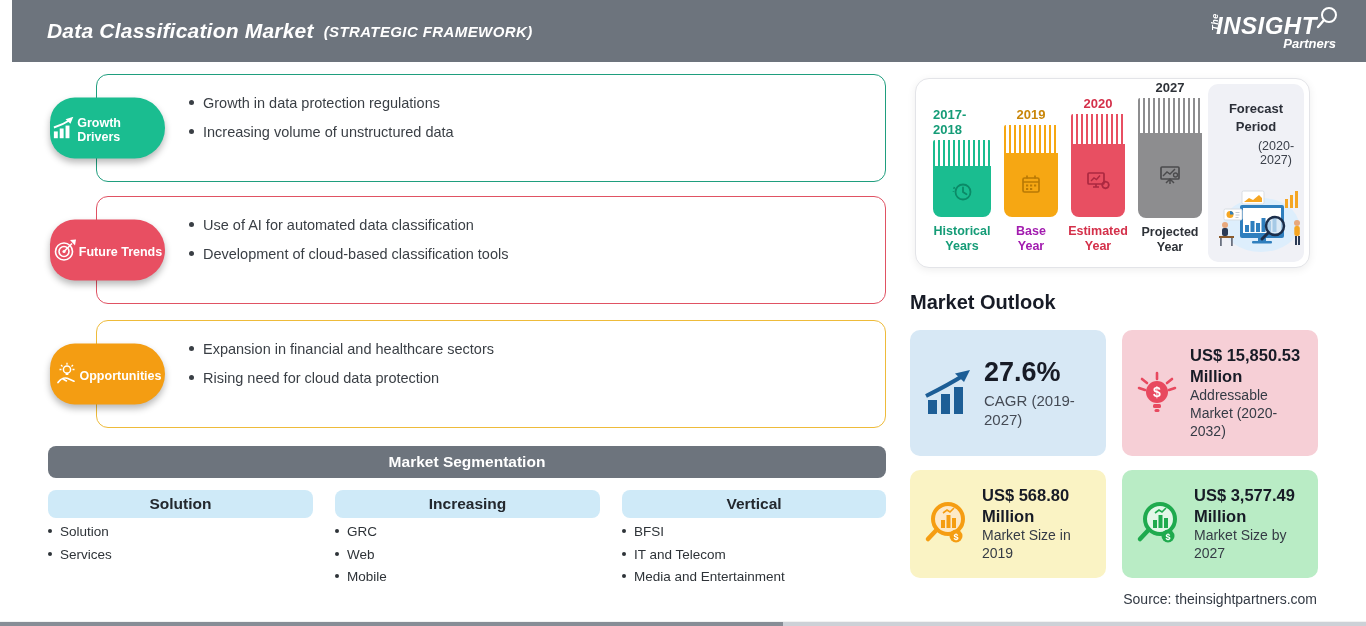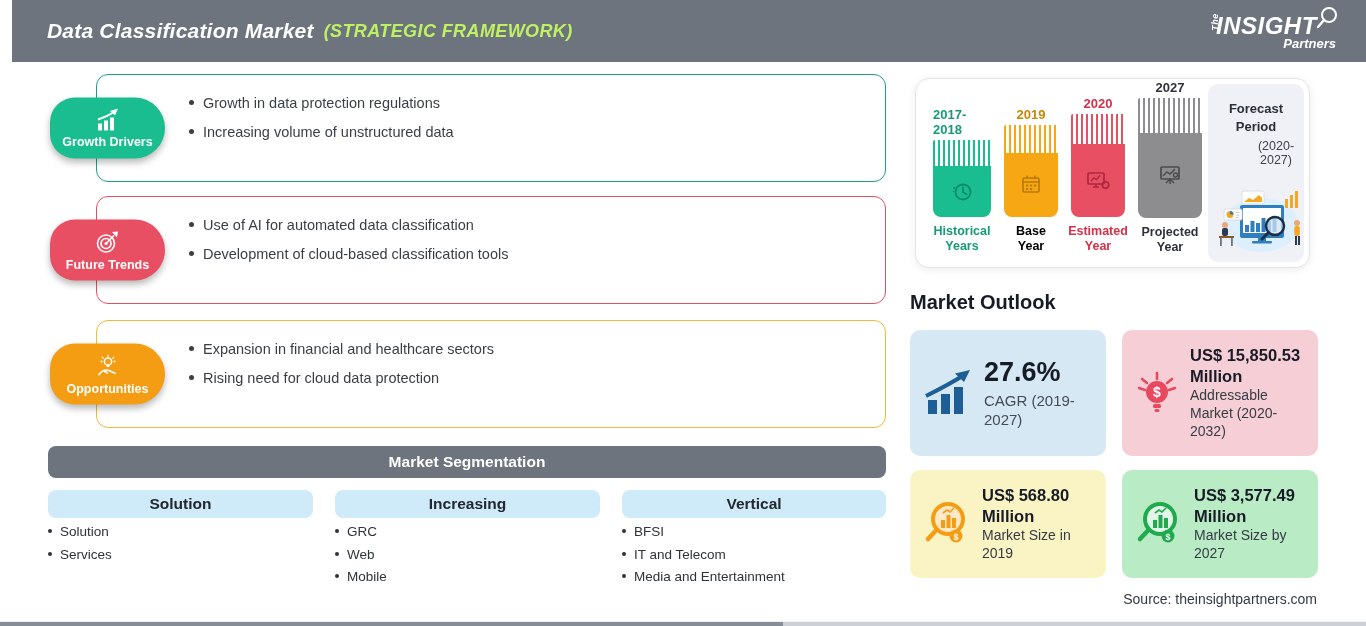--- a/index.html
+++ b/index.html
@@ -4,37 +4,37 @@
 <style>
   * { margin:0; padding:0; box-sizing:border-box; }
   html,body { width:1366px; height:626px; overflow:hidden; background:#fff;
     font-family:"Liberation Sans","DejaVu Sans",sans-serif; }
   .stage { position:relative; width:1366px; height:626px; background:#fff; }
 
   
   .header { position:absolute; left:12px; top:0; width:1366px; height:62px;
     background:#6d747d; display:flex; align-items:center; padding:0 30px 0 35px;font-style:italic; }
   .header-title { color:#fff; font-size:21px; font-weight:bold; letter-spacing:.2px; }
-  .header-subtitle { color:#bef264; font-size:18px; font-weight:600; margin-left:10px; letter-spacing:.4px; }
+  .header-subtitle { color:#ffffff; font-size:15px; font-weight:600; margin-left:10px; letter-spacing:.4px; }
   .logo { position:absolute; right:34px; top:10px; width:150px; height:44px; color:#fff; }
   .logo-the { position:absolute; left:12px; top:7px; font-size:9px; font-weight:bold;
     transform:rotate(-90deg) ; transform-origin:center; letter-spacing:.5px;}
   .logo-insight { position:absolute; left:22px; top:2px; font-size:24px; font-weight:800; letter-spacing:.5px; }
   .logo-partners { position:absolute; right:8px; top:26px; font-size:13px; font-weight:bold; }
   .logo-lens { position:absolute; right:4px; top:-4px; }
 
   
   .feature-box { position:absolute; left:96px; width:790px; height:108px;
     border-radius:12px; background:#fff; border:1.6px solid; }
   .feature-box ul { list-style:none; padding:20px 20px 0 92px; }
   .feature-box li { font-size:14.5px; color:#3a3f45; margin-bottom:13px; position:relative; padding-left:14px; }
   .feature-box li .dot { position:absolute; left:0; top:5px; width:5px; height:5px; border-radius:50%; background:#3a3f45; }
   .badge { position:absolute; left:-47px; top:50%; transform:translateY(-50%);
     width:115px; height:61px; border-radius:26px 32px 32px 26px;
-    display:flex; flex-direction:column; align-items:center; justify-content:center;
+    display:flex; flex-direction:row; align-items:center; justify-content:center;
     color:#fff; box-shadow:0 4px 7px rgba(0,0,0,.28); }
   .badge-label { font-size:12.5px; font-weight:bold; margin-top:2px; }
 
   
   .seg-bar { position:absolute; left:48px; top:446px; width:838px; height:32px;
     background:#6d747d; border-radius:8px; display:flex; align-items:center; justify-content:center; }
   .seg-bar-title { color:#fff; font-size:15.5px; font-weight:bold; }
   .seg-col-header { position:absolute; top:490px; height:28px; background:#cfeaf8; border-radius:8px;
     display:flex; align-items:center; justify-content:center; font-size:15.5px; font-weight:bold; color:#23282e; }
   .seg-list { position:absolute; top:524px; list-style:none; }
@@ -202,21 +202,21 @@
             <rect x="5" y="6" width="16" height="14" rx="1.5" fill="none" stroke="#b97a05" stroke-width="1.7"></rect>
             <path d="M5 10 h16" stroke="#b97a05" stroke-width="1.5"></path>
             <path d="M9 3.5 v3 M17 3.5 v3" stroke="#b97a05" stroke-width="1.7"></path>
             <rect x="8" y="12.5" width="2.2" height="2" fill="#b97a05"></rect>
               <rect x="12" y="12.5" width="2.2" height="2" fill="#b97a05"></rect>
               <rect x="16" y="12.5" width="2.2" height="2" fill="#b97a05"></rect>
             <rect x="8" y="16" width="2.2" height="2" fill="#b97a05"></rect>
               <rect x="12" y="16" width="2.2" height="2" fill="#b97a05"></rect>
           </svg>
         </div>
-        <div class="tl-caption" style="color:#000000;">Base Year</div>
+        <div class="tl-caption" style="color:#a21caf;">Base Year</div>
       </div>
 
       <div class="tl-col" style="width:54px;">
         <span class="tl-year" style="color:#d4304a;">2020</span>
         <div class="tl-stripes" style="height:30px; background:repeating-linear-gradient(90deg,#e84f62 0 2px,transparent 2px 5px);"></div>
         <div class="tl-solid" style="height:73px; background:#e84f62;">
           <svg width="28" height="26" viewBox="0 0 28 26">
             <rect x="4" y="5" width="16" height="11" rx="1" fill="none" stroke="#ab2840" stroke-width="1.7"></rect>
             <path d="M7 13 l3 -3 l2.5 1.5 l3.5 -4" stroke="#ab2840" stroke-width="1.4" fill="none"></path>
             <path d="M9 19 h6 M12 16 v3" stroke="#ab2840" stroke-width="1.6"></path>

